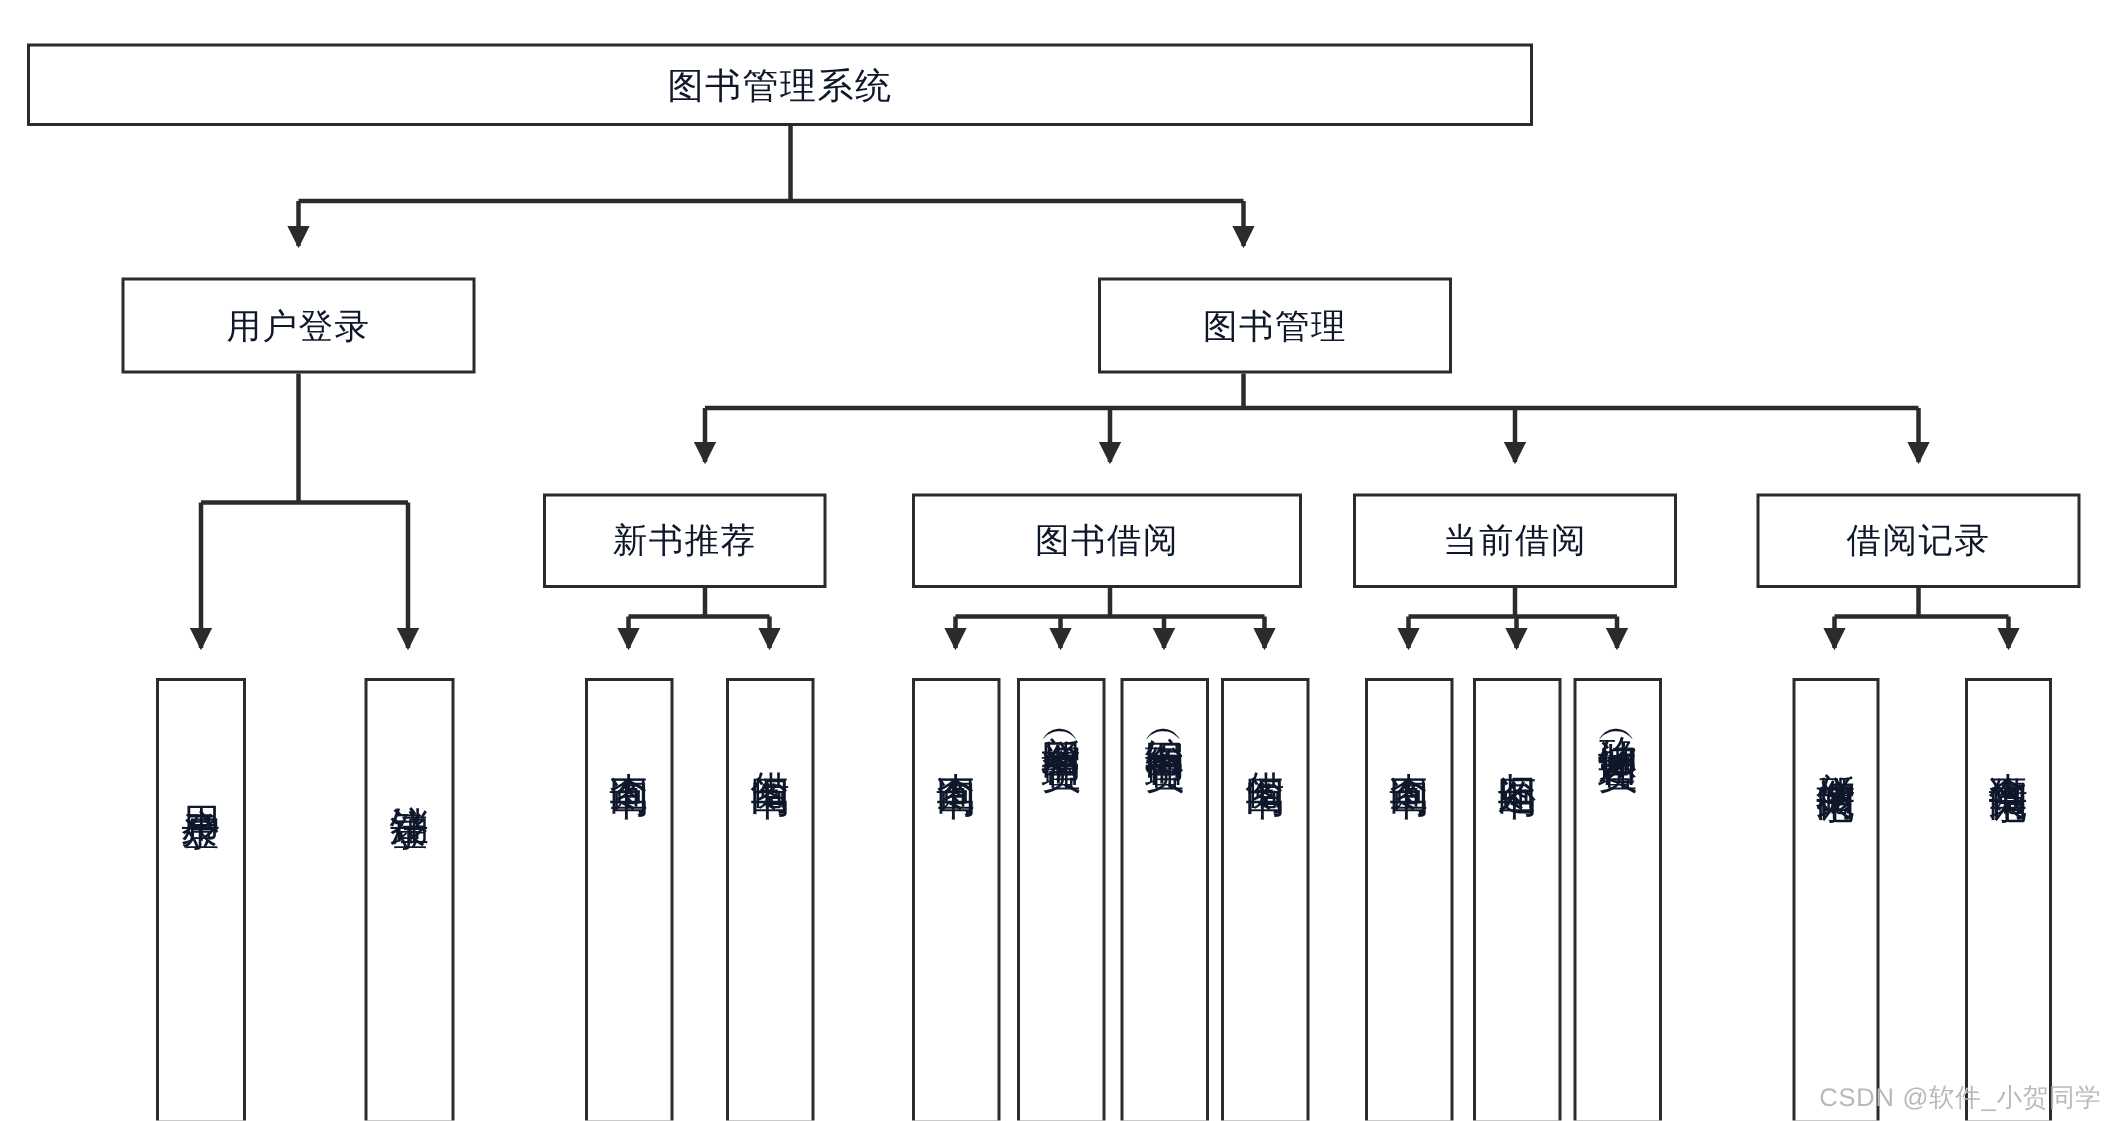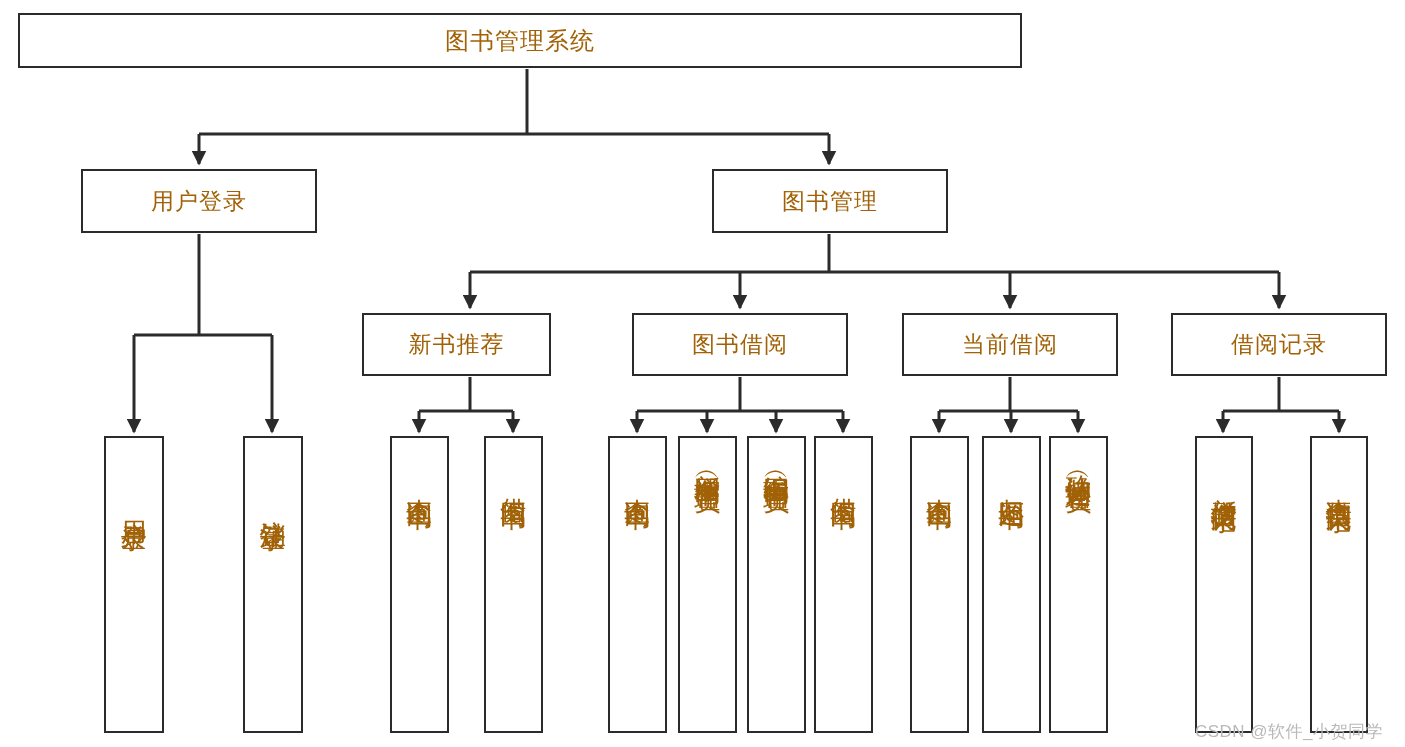--- a/index.html
+++ b/index.html
@@ -2,30 +2,30 @@
 <html><head>
 <meta charset="utf-8">
 <style>
   html,body{margin:0;padding:0;background:#ffffff;}
   body{width:1405px;height:747px;overflow:hidden;
        font-family:"Liberation Sans","DejaVu Sans",sans-serif;}
   #diagram{position:relative;width:1405px;height:747px;background:#ffffff;}
   svg.edges{position:absolute;left:0;top:0;width:1405px;height:747px;}
   .node{position:absolute;box-sizing:border-box;background:#ffffff;
         border:2.5px solid #2b2b2b;display:flex;align-items:center;
-        justify-content:center;color:#a16207;}
+        justify-content:center;color:#0f172a;margin-top:16px;}
   .node.horiz{font-size:23px;letter-spacing:1px;}
   .node.root{font-size:24px;}
   .node.vert{align-items:flex-start;justify-content:center;}
   .vtext{writing-mode:vertical-rl;text-orientation:upright;
          font-size:26px;line-height:1.02;letter-spacing:2px;
          white-space:nowrap;margin-top:16px;}
   .vtext.low{margin-top:62px;}
   .vtext.mid{margin-top:40px;}
-  .watermark{position:absolute;right:22px;bottom:4px;font-size:17px;
+  .watermark{position:absolute;right:4px;bottom:4px;font-size:17px;
              color:#b9b9b9;letter-spacing:.5px;white-space:nowrap;}
 </style>
 </head>
 <body>
 
 <div id="diagram">
 
   <svg class="edges" viewBox="0 0 1405 747" xmlns="http://www.w3.org/2000/svg">
     <defs>
       <marker id="arrow" viewBox="0 0 10 10" refX="9" refY="5" markerWidth="5" markerHeight="5" orient="auto-start-reverse">
@@ -76,28 +76,28 @@
     </g>
   </svg>
 
   <div class="node horiz root" style="left:18px;top:13px;width:1004px;height:55px;">
     <span>图书管理系统</span>
   </div>
 
   <div class="node horiz" style="left:81px;top:169px;width:236px;height:64px;">
     <span>用户登录</span>
   </div>
-  <div class="node horiz" style="left:712px;top:169px;width:236px;height:64px;">
+  <div class="node horiz" style="left:732px;top:169px;width:236px;height:64px;">
     <span>图书管理</span>
   </div>
 
   <div class="node horiz" style="left:362px;top:313px;width:189px;height:63px;">
     <span>新书推荐</span>
   </div>
-  <div class="node horiz" style="left:632px;top:313px;width:216px;height:63px;">
+  <div class="node horiz" style="left:608px;top:313px;width:260px;height:63px;">
     <span>图书借阅</span>
   </div>
   <div class="node horiz" style="left:902px;top:313px;width:216px;height:63px;text-align:right;">
     <span>当前借阅</span>
   </div>
   <div class="node horiz" style="left:1171px;top:313px;width:216px;height:63px;">
     <span>借阅记录</span>
   </div>
 
   <div class="node vert" style="left:104px;top:436px;width:60px;height:297px;">

